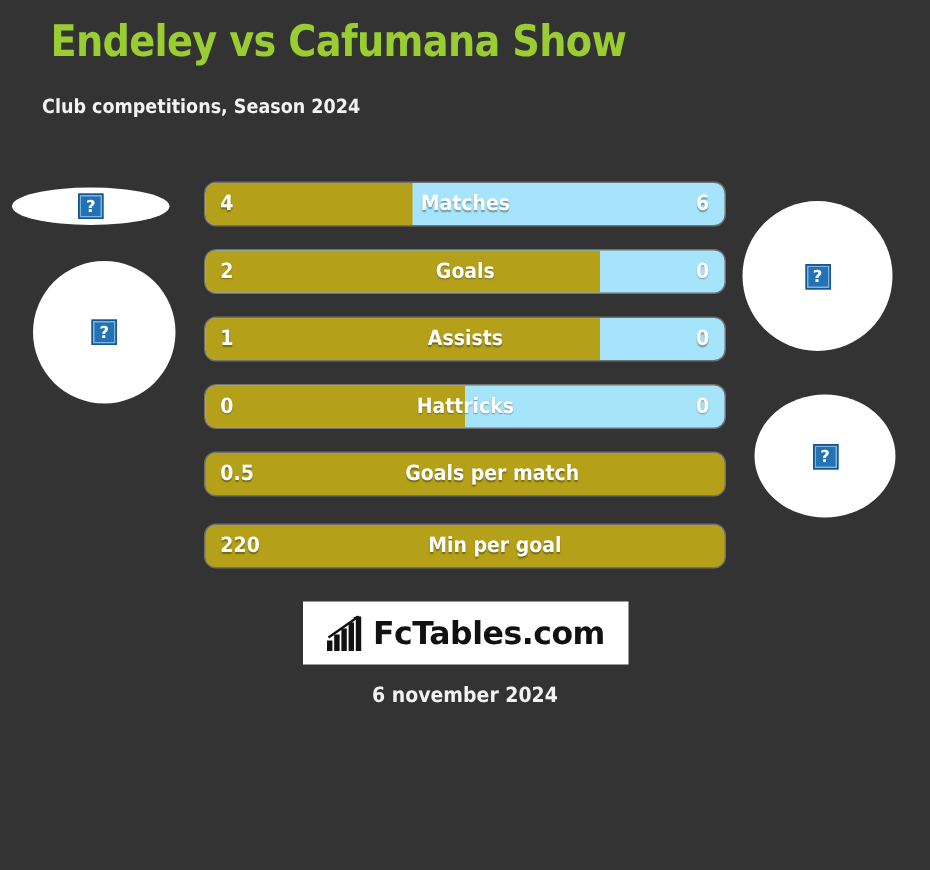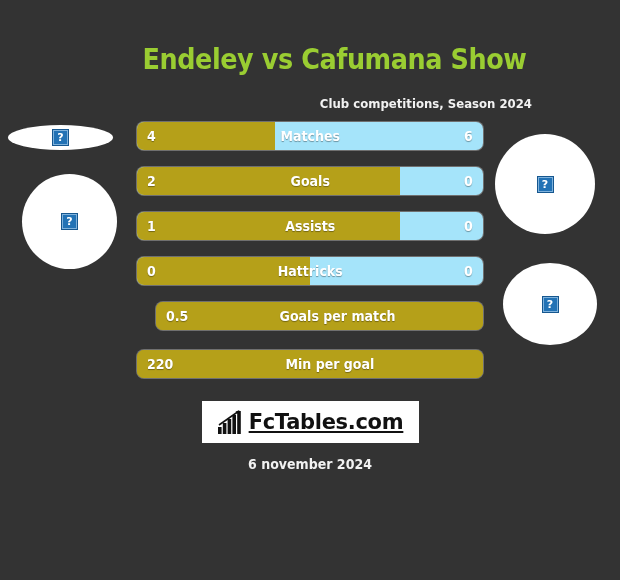--- a/index.html
+++ b/index.html
@@ -11,24 +11,23 @@
     height: 580px;
     background: #333333;
     font-family: "Liberation Sans", sans-serif;
     overflow: hidden;
     position: relative;
   }
 
   
   #header {
     width: 560px;
-    text-align: right;
+    text-align: left;
     padding-top: 10px;
     box-sizing: border-box;
-    margin-top: 32px;
   }
   #page-title {
     font-family: "DejaVu Sans", sans-serif;
     font-size: 29px;
     font-weight: bold;
     color: #9ACD32;
     letter-spacing: -0.5px;
     line-height: 34px;
     transform: scaleX(0.88);
     white-space: nowrap;
@@ -179,21 +178,20 @@
     height: 24px;
     display: block;
   }
   #logo-text {
     font-family: "DejaVu Sans", sans-serif;
     font-size: 21px;
     font-weight: bold;
     color: #111111;
     letter-spacing: -0.3px;
     line-height: 1;
-    text-decoration: underline;
   }
   #footer-date {
     position: absolute;
     left: 0;
     top: 456px;
     width: 620px;
     text-align: center;
     font-family: "DejaVu Sans", sans-serif;
     font-size: 14px;
     font-weight: bold;
@@ -252,21 +250,21 @@
         </div>
       </div>
       <div class="bar-row" style="background: rgb(165, 228, 250);">
         <div class="bar-fill" style="width: 50%; background: rgb(181, 160, 25);"></div>
         <div class="bar-text">
           <span class="bar-left-val">0</span>
           <span class="bar-label">Hattricks</span>
           <span class="bar-right-val">0</span>
         </div>
       </div>
-      <div class="bar-row" style="background: rgb(181, 160, 25); margin-left: 19px;">
+      <div class="bar-row" style="background: rgb(181, 160, 25);">
         <div class="bar-fill" style="width: 100%; background: rgb(181, 160, 25);"></div>
         <div class="bar-text">
           <span class="bar-left-val">0.5</span>
           <span class="bar-label">Goals per match</span>
           <span class="bar-right-val empty"></span>
         </div>
       </div>
       <div class="bar-row" style="background: rgb(181, 160, 25); margin-top: 20px;">
         <div class="bar-fill" style="width: 100%; background: rgb(181, 160, 25);"></div>
         <div class="bar-text">

